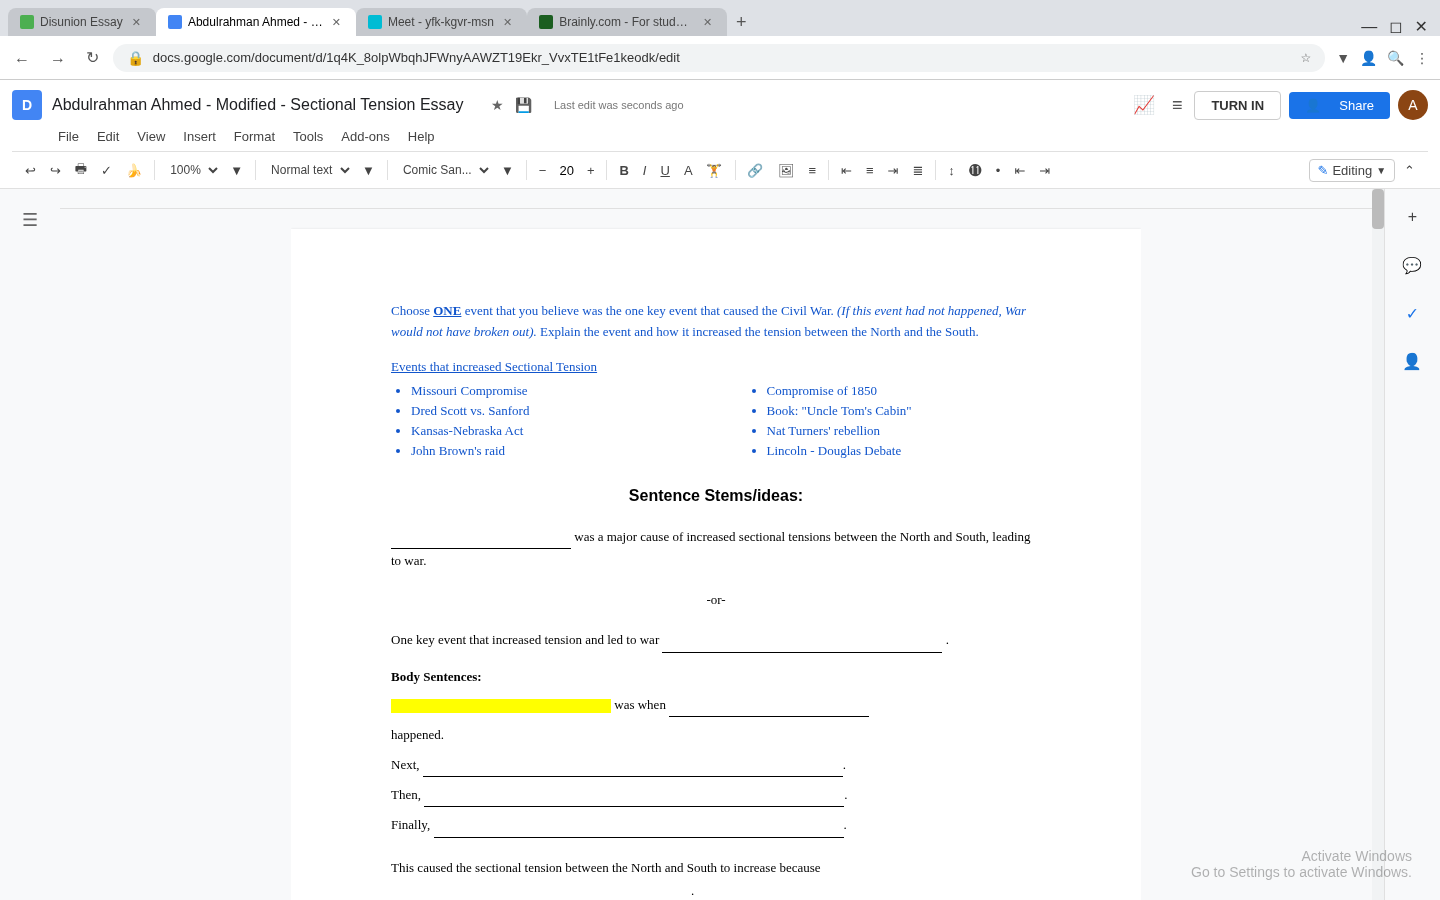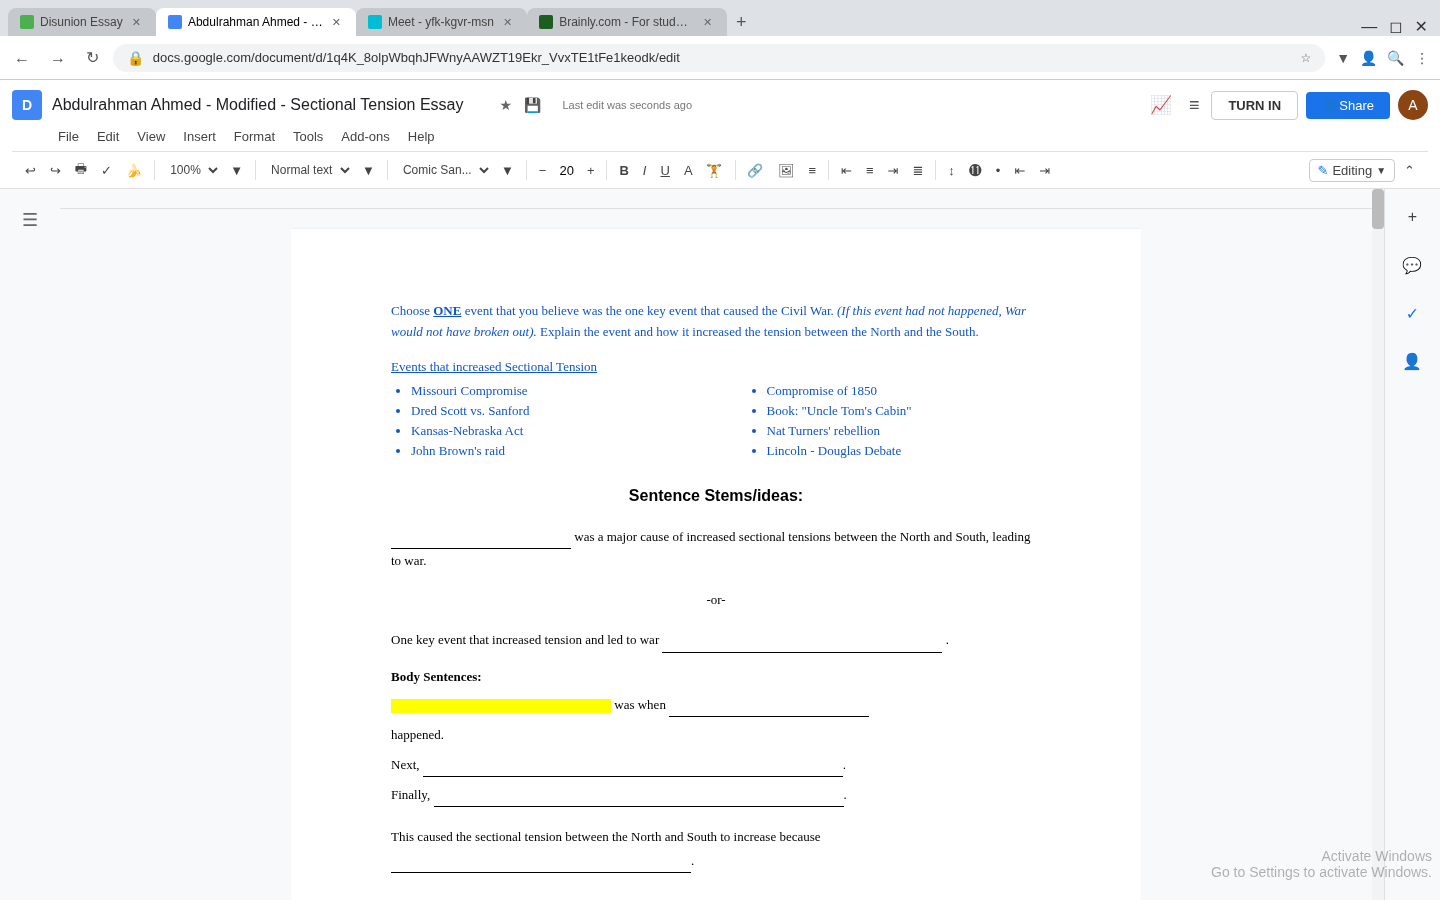--- a/index.html
+++ b/index.html
@@ -25,21 +25,21 @@
 
     
     .docs-header { background: #fff; padding: 4px 12px 0 12px; border-bottom: 1px solid #e0e0e0; }
     .docs-title-row { display: flex; align-items: center; gap: 10px; padding: 6px 0 4px 0; }
     .docs-logo { width: 30px; height: 30px; background: #4285f4; border-radius: 4px; display: flex; align-items: center; justify-content: center; color: white; font-size: 16px; font-weight: bold; flex-shrink: 0; }
     .docs-title { font-size: 16px; color: #202124; flex: 1; }
     .docs-title-icons { display: flex; gap: 6px; align-items: center; }
     .docs-title-icon { font-size: 14px; color: #666; cursor: pointer; padding: 3px; }
     .docs-last-edit { font-size: 11px; color: #777; margin-left: 8px; }
     .docs-header-actions { display: flex; align-items: center; gap: 8px; }
-    .btn-share { background: #1a73e8; color: white; border: none; border-radius: 4px; padding: 6px 16px; font-size: 13px; cursor: pointer; display: flex; align-items: center; gap: 1px; }
+    .btn-share { background: #1a73e8; color: white; border: none; border-radius: 4px; padding: 6px 16px; font-size: 13px; cursor: pointer; display: flex; align-items: center; gap: 18px; }
     .btn-turn-in { background: #fff; color: #333; border: 1px solid #ccc; border-radius: 4px; padding: 6px 16px; font-size: 13px; cursor: pointer; font-weight: bold; }
     .user-avatar { width: 30px; height: 30px; border-radius: 50%; background: #8B4513; display: flex; align-items: center; justify-content: center; color: white; font-size: 14px; cursor: pointer; }
 
     .docs-menubar { display: flex; gap: 2px; padding: 2px 0 4px 38px; font-size: 13px; }
     .menu-item { padding: 3px 8px; cursor: pointer; color: #444; border-radius: 3px; }
 
     .docs-toolbar { display: flex; align-items: center; gap: 4px; padding: 4px 8px; border-top: 1px solid #e0e0e0; background: #fff; flex-wrap: nowrap; overflow: hidden; }
     .toolbar-btn { background: none; border: none; cursor: pointer; padding: 3px 5px; border-radius: 3px; font-size: 13px; color: #444; display: flex; align-items: center; }
     .toolbar-sep { width: 1px; height: 20px; background: #e0e0e0; margin: 0 3px; }
     .toolbar-select { border: none; background: none; font-size: 12px; color: #444; cursor: pointer; padding: 2px 4px; border-radius: 3px; }
@@ -64,21 +64,21 @@
     .section-heading { color: #1155cc; font-weight: normal; font-size: 13px; margin-bottom: 8px; text-decoration: underline; }
     .two-col { display: flex; gap: 61px; margin-bottom: 20px; }
     .col { flex: 1; }
     .bullet-list { list-style: disc; padding-left: 20px; color: #1155cc; }
     .bullet-list li { margin-bottom: 4px; font-size: 13px; }
     .center-heading { text-align: center; font-size: 16px; font-weight: bold; margin: 24px 0 20px 0; font-family: Arial, sans-serif; }
     .section-title { font-weight: bold; font-size: 13px; margin-bottom: 8px; }
     .text-line { margin-bottom: 6px; line-height: 1.8; font-size: 13px; }
     .yellow-highlight { background: yellow; display: inline-block; width: 220px; height: 14px; vertical-align: middle; }
     .or-line { text-align: center; margin: 20px 0; }
-    .windows-watermark { position: fixed; bottom: 20px; right: 8px; text-align: right; color: rgba(0,0,0,0.3); font-size: 14px; }
+    .windows-watermark { position: fixed; bottom: 20px; right: 28px; text-align: right; color: rgba(0,0,0,0.3); font-size: 14px; }
     .scrollbar-right { width: 12px; background: #f1f3f4; flex-shrink: 0; }
   </style>
 </head>
 <body>
 
 <div class="browser-chrome">
 
   <div class="tab-bar">
     <div class="tab inactive">
       <div class="tab-favicon" style="background:#4CAF50;"></div>
@@ -278,20 +278,23 @@
         <div class="text-line">
           <span class="yellow-highlight">&nbsp;</span>
           <span> was when </span>
           <span style="display:inline-block;width:200px;border-bottom:1px solid #000;">&nbsp;</span>
         </div>
         <div class="text-line">happened.</div>
         <div class="text-line">
           Next, <span style="display:inline-block;width:420px;border-bottom:1px solid #000;">&nbsp;</span>.
         </div>
         <div class="text-line">
+          Then, <span style="display:inline-block;width:420px;border-bottom:1px solid #000;">&nbsp;</span>.
+        </div>
+        <div class="text-line">
           Finally, <span style="display:inline-block;width:410px;border-bottom:1px solid #000;">&nbsp;</span>.
         </div>
 
         <div style="height:12px;"></div>
 
         <div class="text-line">
           This caused the sectional tension between the North and South to increase because
           <span style="display:inline-block;width:300px;border-bottom:1px solid #000;">&nbsp;</span>.
         </div>
 

